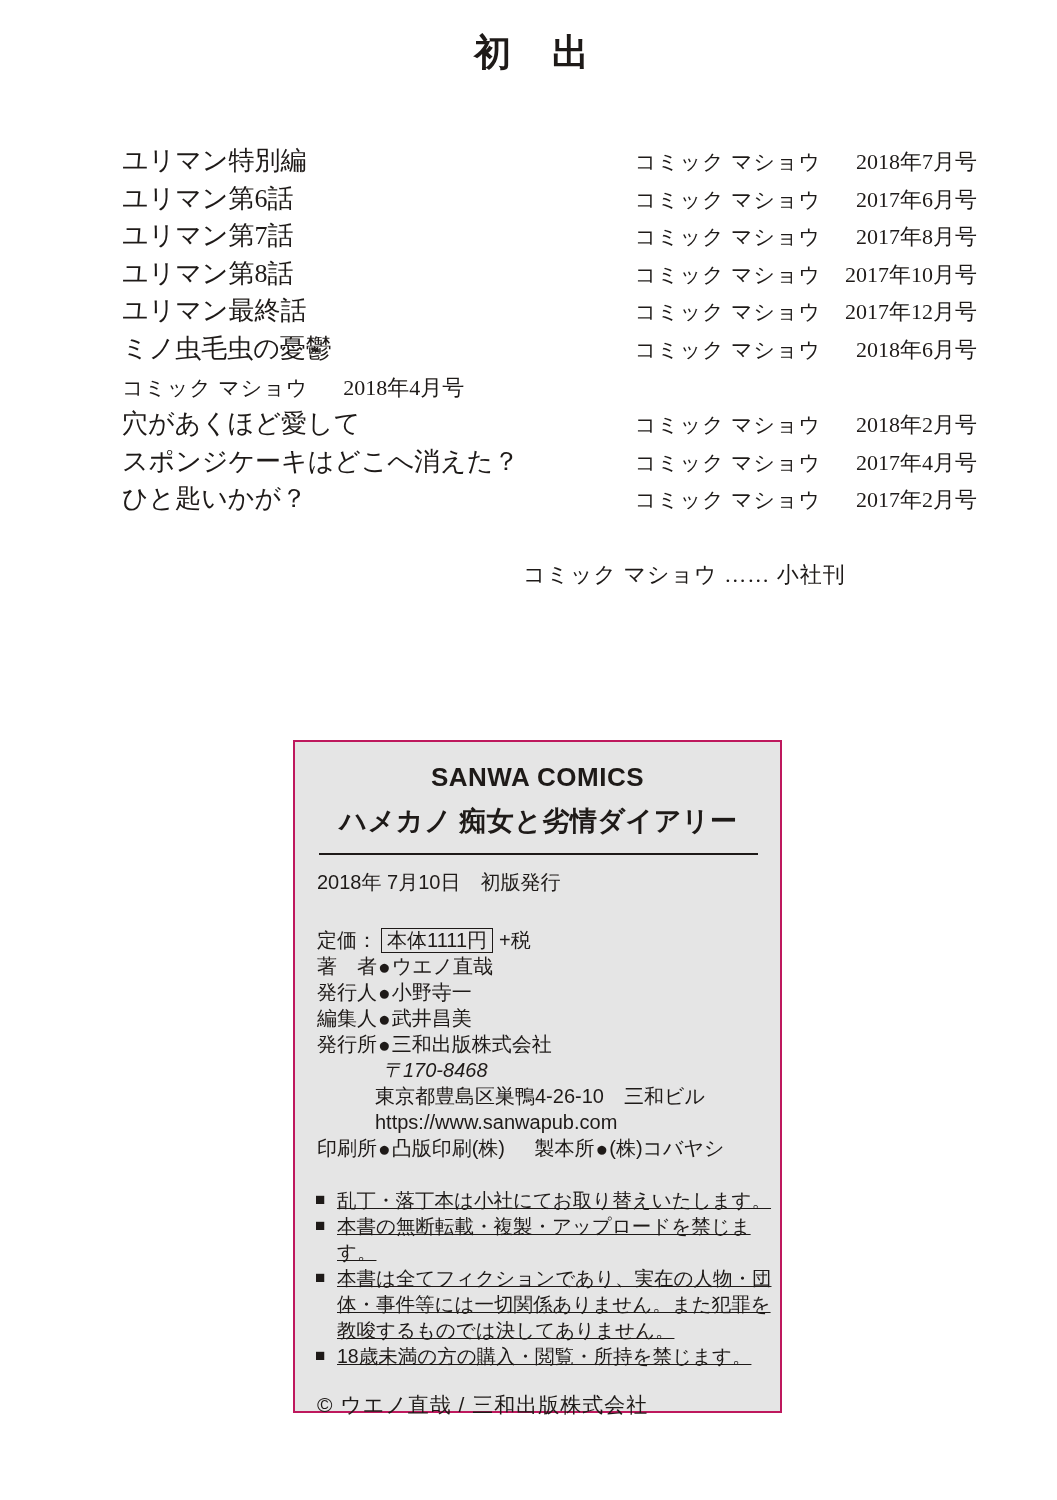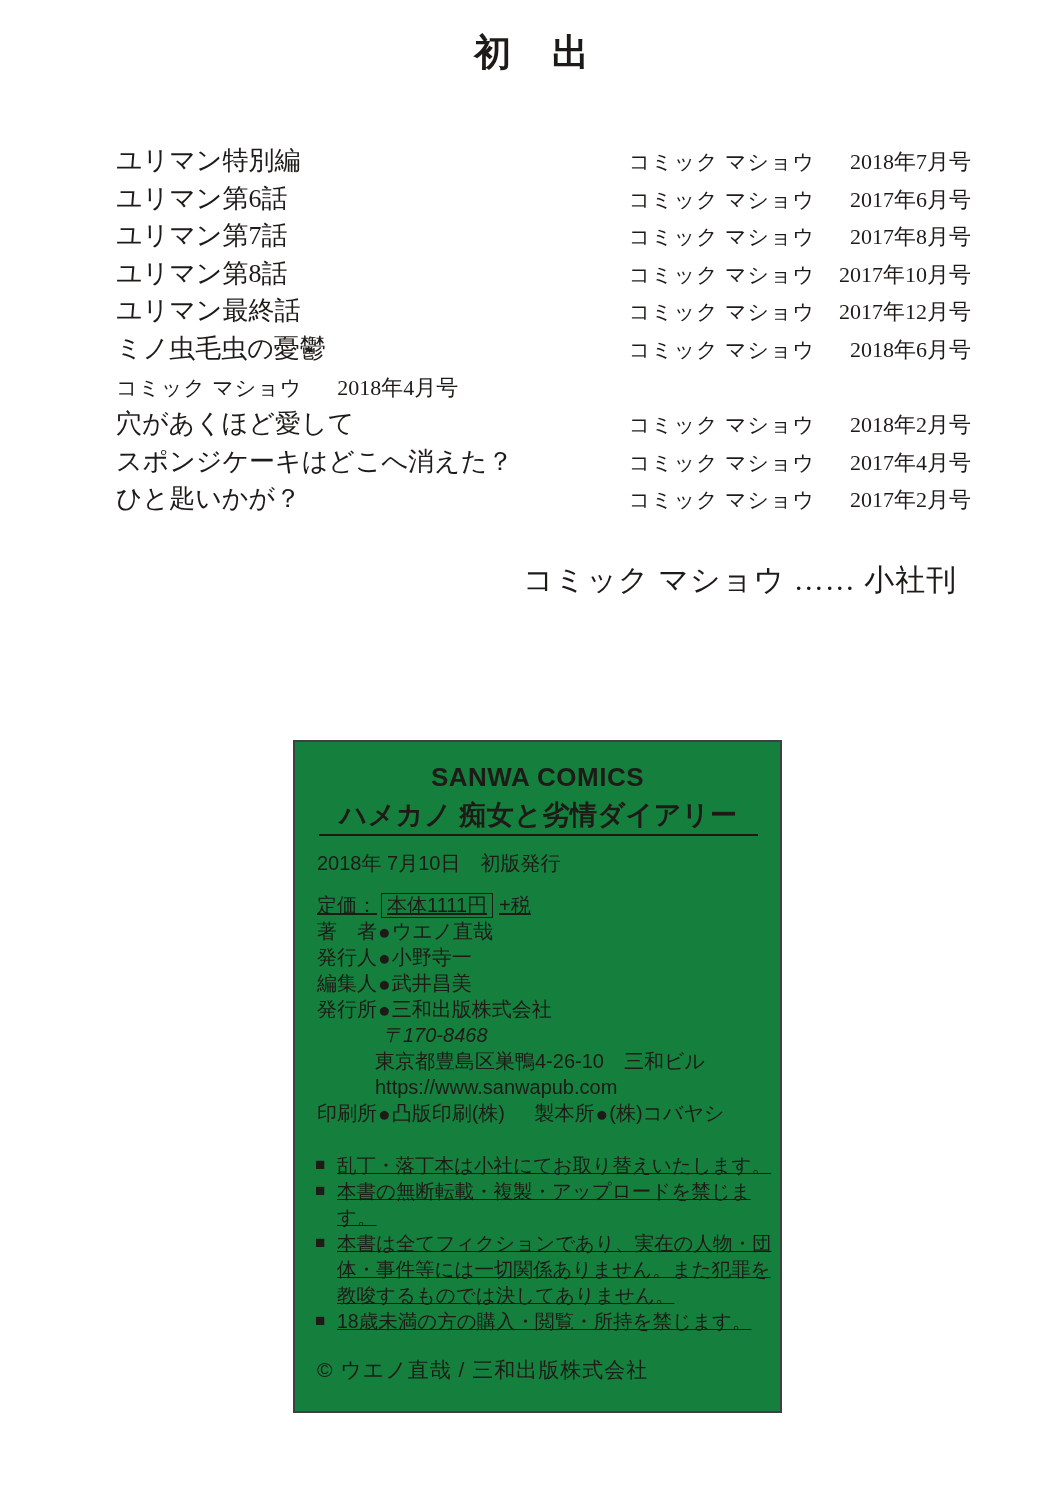--- a/index.html
+++ b/index.html
@@ -9,56 +9,56 @@
     overflow:hidden;
   }
   
   .page-title{
     position:absolute;top:28px;left:4px;width:100%;
     text-align:center;font-size:37px;font-weight:bold;
     letter-spacing:2px;margin:0;
   }
   
   .pub-list{
-    position:absolute;left:116px;top:127px;width:855px;
+    position:absolute;left:122px;top:127px;width:855px;
   }
   .pub-row{
     display:flex;justify-content:space-between;align-items:baseline;
     height:37.6px;line-height:37.6px;
   }
   .pub-title{font-size:26px;white-space:nowrap;}
   .pub-source{display:flex;align-items:baseline;white-space:nowrap;}
   .pub-magazine{font-size:21px;letter-spacing:1px;}
   .pub-issue{font-size:22px;margin-left:22px;min-width:134px;text-align:right;margin-top:16px;}
   
   .footnote{
     position:absolute;left:523px;top:560px;
-    font-size:30px;letter-spacing:1px;white-space:nowrap;
+    font-size:22px;letter-spacing:1px;white-space:nowrap;
   }
   
   .colophon{
     position:absolute;left:293px;top:740px;width:485px;height:669px;
-    border:2px solid #404040;background:#15803d;
+    border:2px solid #be185d;background:#e5e5e5;
     font-family:"Liberation Sans","DejaVu Sans",sans-serif;
     font-size:20px;
   }
   .c-imprint{
     margin-top:20px;text-align:center;font-weight:bold;
     font-size:26px;letter-spacing:0.5px;
   }
   .c-title-wrap{
-    margin:4px 22px 0 24px;border-bottom:2.5px solid #1e1a18;
-    padding-bottom:1px;text-align:center;
+    margin:10px 22px 0 24px;border-bottom:2.5px solid #1e1a18;
+    padding-bottom:14px;text-align:center;
   }
   .c-book-title{
     font-family:"Liberation Serif","DejaVu Serif",serif;
     font-weight:bold;font-size:27px;letter-spacing:0.5px;white-space:nowrap;
   }
   .c-edition{margin:14px 0 0 22px;line-height:26px;}
-  .c-price{margin:16px 0 0 22px;line-height:26px;display:flex;align-items:center;white-space:nowrap;text-decoration:underline;}
+  .c-price{margin:32px 0 0 22px;line-height:26px;display:flex;align-items:center;white-space:nowrap;}
   .price-box{
     border:1.5px solid #1e1a18;padding:0 5px;margin:0 6px 0 4px;
     display:inline-block;line-height:23px;
   }
   .c-credits{margin-left:22px;}
   .c-credit{line-height:26px;white-space:nowrap;}
   .c-bullet{font-size:21px;line-height:1;vertical-align:-1px;padding:0 1px;}
   .c-address{margin-left:80px;}
   .c-address .addr-line{line-height:26px;white-space:nowrap;}
   .c-address .addr-line:first-child{margin-left:8px;font-style:italic;}

